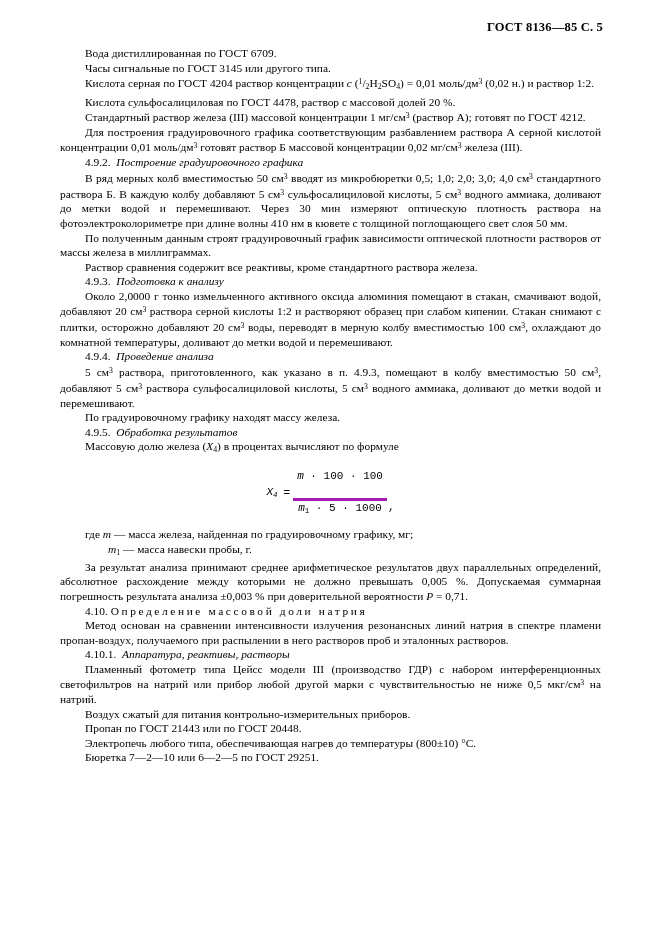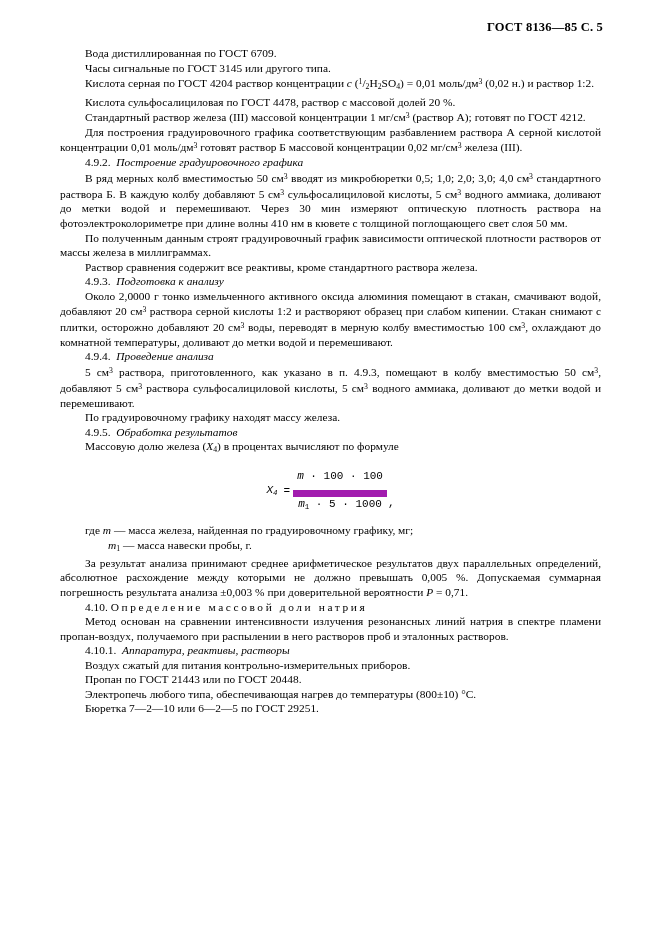--- a/index.html
+++ b/index.html
@@ -80,22 +80,22 @@
     font-style: normal;
     padding: 0 3px;
   }
   .frac {
     display: inline-block;
     vertical-align: middle;
     text-align: center;
   }
   .frac .num {
     display: block;
-    padding: 0 4px 8px 4px;
-    border-bottom: 7px solid #a21caf;
+    padding: 0 4px 16px 4px;
+    border-bottom: 3px solid #a21caf;
     font-style: normal;
   }
   .frac .den {
     display: block;
     padding: 1px 4px 0 4px;
     font-style: normal;
   }
   .frac .vital {
     font-style: italic;
   }
@@ -163,20 +163,21 @@
     <p class="para sub-indent"><span class="ital">m</span><sub>1</sub><span> — масса навески пробы, г.</span></p>
 
     <p class="para"><span>За результат анализа принимают среднее арифметическое результатов двух параллельных определений, абсолютное расхождение между которыми не должно превышать 0,005 %. Допускаемая суммарная погрешность результата анализа ±0,003 % при доверительной вероятности </span><span class="ital">P</span><span> = 0,71.</span></p>
 
     <p class="para"><span>4.10.</span> <span class="spaced">Определение массовой доли натрия</span></p>
 
     <p class="para">Метод основан на сравнении интенсивности излучения резонансных линий натрия в спектре пламени пропан-воздух, получаемого при распылении в него растворов проб и эталонных растворов.</p>
 
     <p class="para"><span>4.10.1.</span>&nbsp; <span class="ital">Аппаратура, реактивы, растворы</span></p>
 
+    <p class="para"><span>Пламенный фотометр типа Цейсс модели III (производство ГДР) с набором интерференционных светофильтров на натрий или прибор любой другой марки с чувствительностью не ниже 0,5 мкг/см</span><sup>3</sup><span> на натрий.</span></p>
 
     <p class="para">Воздух сжатый для питания контрольно-измерительных приборов.</p>
 
     <p class="para">Пропан по ГОСТ 21443 или по ГОСТ 20448.</p>
 
     <p class="para">Электропечь любого типа, обеспечивающая нагрев до температуры (800±10) °С.</p>
 
     <p class="para">Бюретка 7—2—10 или 6—2—5 по ГОСТ 29251.</p>
 
   </div>

